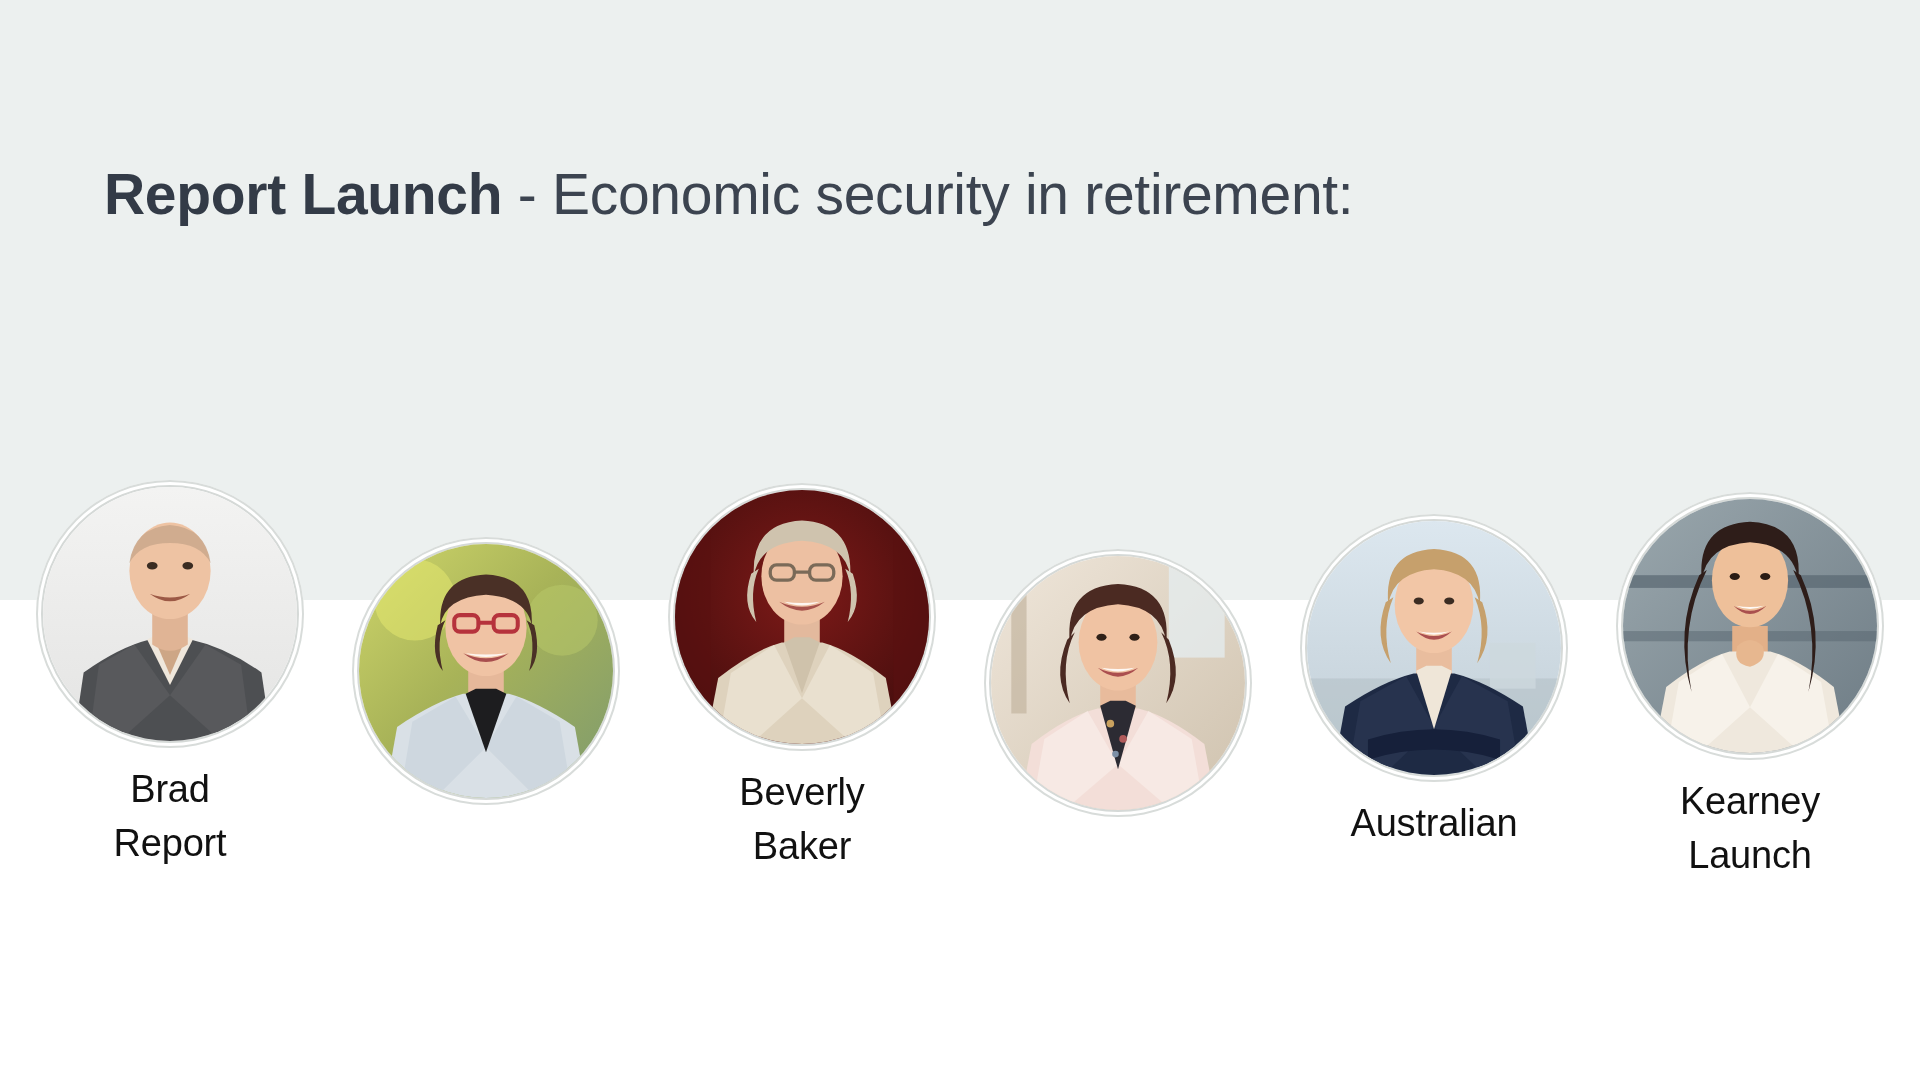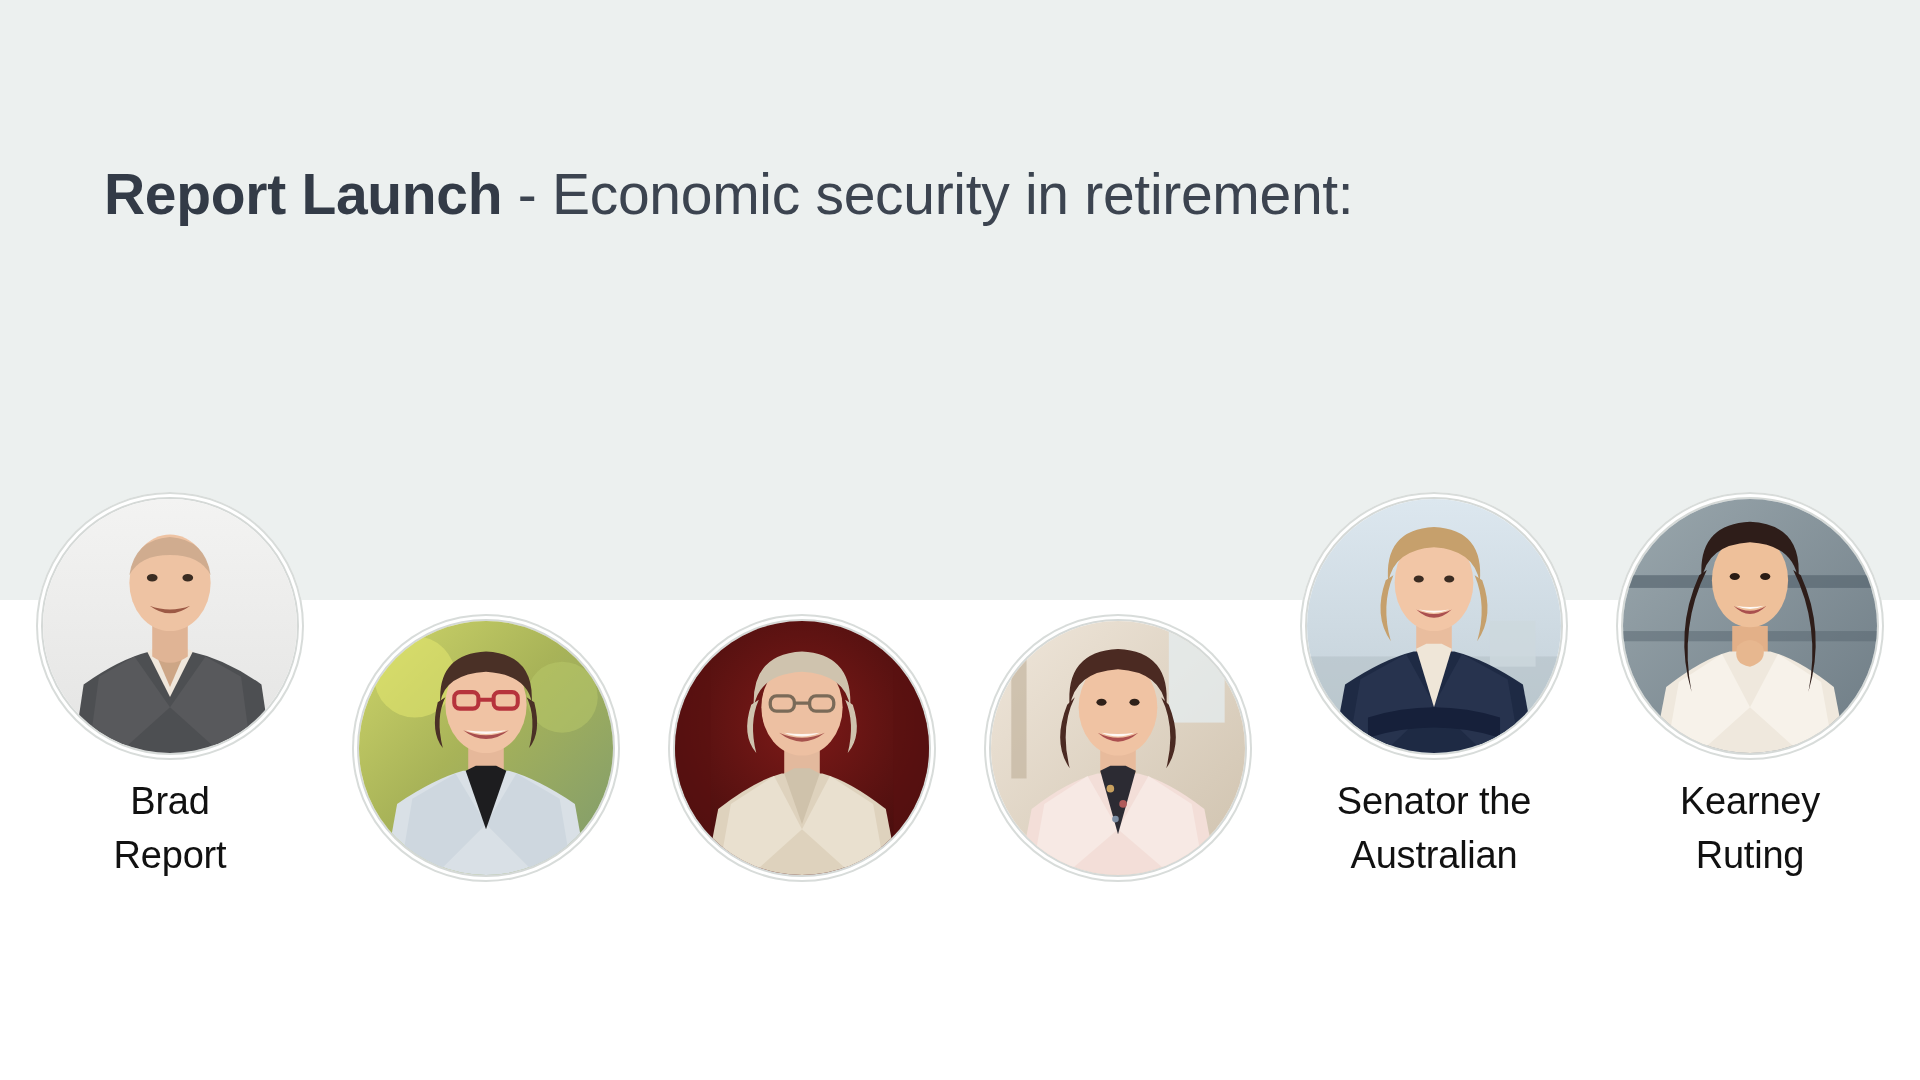--- a/index.html
+++ b/index.html
@@ -37,21 +37,21 @@
     white-space:nowrap;
   }
   .heading-strong { font-weight:700; color:#333b47; }
 
   
   .panel-row {
     position:absolute;
     left:0; top:470px;
     width:1920px;
     display:flex;
-    align-items:flex-end;
+    align-items:center;
     justify-content:center;
     gap:26px;
   }
   .panelist {
     width:290px;
     display:flex;
     flex-direction:column;
     align-items:center;
   }
   .avatar-wrap {
@@ -210,20 +210,24 @@
             <g stroke="#7a6a58" stroke-width="1.3" fill="none">
               <rect x="37.5" y="29.5" width="9.5" height="6" rx="2.5"></rect>
               <rect x="53" y="29.5" width="9.5" height="6" rx="2.5"></rect>
               <path d="M47 32.3 h6"></path>
             </g>
             <path d="M41 44 Q50 51 59 44 Q50 48 41 44 Z" fill="#a6524c"></path>
             <path d="M43 44 Q50 47 57 44 Q50 45 43 44 Z" fill="#fff" opacity=".85"></path>
           </svg>
         </div>
       </div>
+      <div class="panel-name">
+        <div>Beverly</div>
+        <div>Baker</div>
+      </div>
     </div>
 
     <div class="panelist p3">
       <div class="avatar-wrap">
         <div class="avatar">
           <svg viewBox="0 0 100 100" preserveAspectRatio="xMidYMid slice" aria-hidden="true">
             <defs>
               <linearGradient id="bg3" x1="0" y1="0" x2="1" y2="1">
                 <stop offset="0" stop-color="#efe6da"></stop>
                   <stop offset="1" stop-color="#cfc2ae"></stop>
@@ -288,21 +292,20 @@
             <path d="M31 32 Q26 46 33 56 Q29 42 34 30 Z" fill="#c6a06c"></path>
             <path d="M69 32 Q74 46 67 56 Q71 42 66 30 Z" fill="#c6a06c"></path>
             <ellipse cx="44" cy="31.5" rx="2" ry="1.4" fill="#3b2c22"></ellipse>
             <ellipse cx="56" cy="31.5" rx="2" ry="1.4" fill="#3b2c22"></ellipse>
             <path d="M43 43.5 Q50 50 57 43.5 Q50 47 43 43.5 Z" fill="#ab5050"></path>
             <path d="M44 43.5 Q50 46 56 43.5 Q50 44.5 44 43.5 Z" fill="#fff" opacity=".88"></path>
           </svg>
         </div>
       </div>
       <div class="panel-name">
-        <div>Senator the</div>
         <div>Australian</div>
       </div>
     </div>
 
     <div class="panelist p5">
       <div class="avatar-wrap">
         <div class="avatar">
           <svg viewBox="0 0 100 100" preserveAspectRatio="xMidYMid slice" aria-hidden="true">
             <defs>
               <linearGradient id="bg5" x1="0" y1="0" x2="1" y2="1">
@@ -329,18 +332,18 @@
             <path d="M70 30 Q80 52 73 76 Q78 50 67 28 Z" fill="#2e1d19"></path>
             <ellipse cx="44" cy="30.5" rx="2" ry="1.4" fill="#2a1c15"></ellipse>
             <ellipse cx="56" cy="30.5" rx="2" ry="1.4" fill="#2a1c15"></ellipse>
             <path d="M43.5 42 Q50 48.5 56.5 42 Q50 46 43.5 42 Z" fill="#a9504e"></path>
             <path d="M44.5 42 Q50 44.6 55.5 42 Q50 43 44.5 42 Z" fill="#fff" opacity=".9"></path>
           </svg>
         </div>
       </div>
       <div class="panel-name">
         <div>Kearney</div>
-        <div>Ruting</div>
+        <div>Launch</div>
       </div>
     </div>
 
   </div>
 </div>
 
 </body></html>

